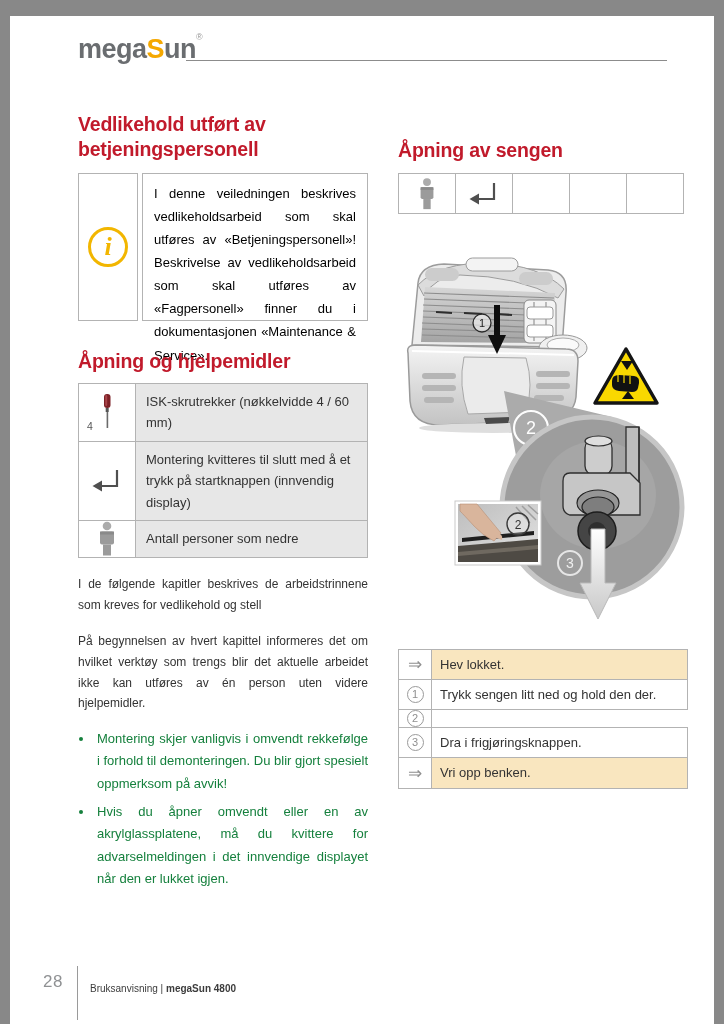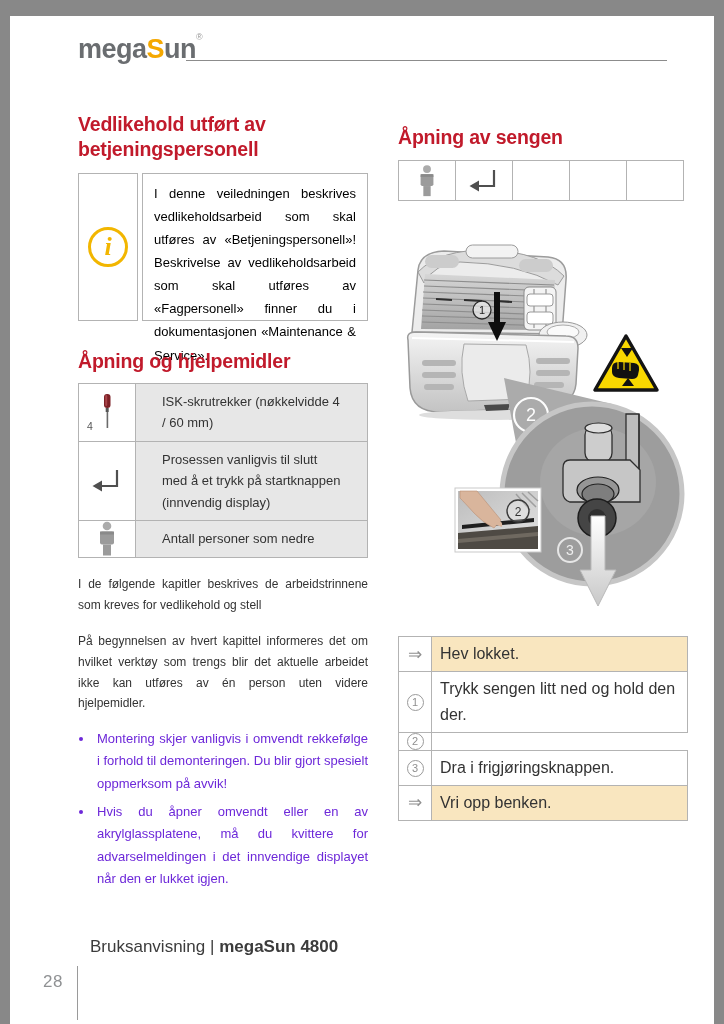--- a/index.html
+++ b/index.html
@@ -12,21 +12,21 @@
 
   
   .header { position:absolute; left:68px; top:16px; width:590px; height:40px; }
   .logo { font-size:27px; font-weight:bold; letter-spacing:-0.5px; color:#6a6d70; }
   .logo .accent { color:#f5a800; }
   .logo sup { font-size:9px; color:#9a9a9a; vertical-align:18px; font-weight:normal; }
   .header-rule { position:absolute; left:108px; top:28px; width:481px; height:1px; background:#8c8c8c; }
 
   
   .col-left  { position:absolute; left:68px;  top:96px; width:290px; }
-  .col-right { position:absolute; left:388px; top:109px; width:290px; }
+  .col-right { position:absolute; left:388px; top:122px; width:290px; }
 
   h1.red, h2.red {
     color:#c11a2b; font-size:19.5px; line-height:1.3; font-weight:bold;
     letter-spacing:-0.2px; margin:0 0 10px 0;
   }
 
   
   .info-box { display:flex; gap:4px; height:148px; }
   .info-icon-cell { width:60px; border:1px solid #b3b3b3; display:flex; align-items:center; justify-content:center; }
   .info-icon {
@@ -42,28 +42,28 @@
   
   .tool-section { margin-top:28px; }
   .tool-table { margin-top:2px; }
   .tool-row { display:flex; margin-top:-1px; }
   .tool-icon-cell {
     width:58px; border:1px solid #b3b3b3; background:#fff; position:relative;
     display:flex; align-items:center; justify-content:center; flex:none;
   }
   .tool-text-cell {
     flex:1; border:1px solid #b3b3b3; margin-left:-1px; background:#e7e7e7;
-    padding:7px 26px; font-size:13px; line-height:1.65; color:#333;
+    padding:7px 10px; font-size:13px; line-height:1.65; color:#333;
   }
   .tool-size-label { position:absolute; left:8px; bottom:9px; font-size:10.5px; color:#555; }
 
   
   .body-par { margin-top:16px; font-size:12px; line-height:1.72; text-align:justify; color:#333; }
   .bullet-list { margin-top:14px; padding-left:16px; list-style:disc; }
-  .bullet-list li { font-size:13px; line-height:1.72; text-align:justify; color:#6d28d9; margin-bottom:6px; padding-left:3px; }
+  .bullet-list li { font-size:13px; line-height:1.72; text-align:justify; color:#15803d; margin-bottom:6px; padding-left:3px; }
 
   
   .icon-strip { display:flex; margin-top:5px; }
   .icon-strip-cell {
     width:58px; height:41px; border:1px solid #b3b3b3; margin-left:-1px;
     display:flex; align-items:center; justify-content:center; flex:none;
   }
   .icon-strip-cell:first-child { margin-left:0; }
 
   
@@ -71,33 +71,33 @@
 
   
   .steps-table { margin-top:7px; }
   .step-row { display:flex; margin-top:-1px; }
   .step-marker-cell {
     width:34px; border:1px solid #b3b3b3; background:#fff; flex:none;
     display:flex; align-items:center; justify-content:center;
   }
   .step-text-cell {
     flex:1; border:1px solid #b3b3b3; margin-left:-1px; background:#fff;
-    padding:4px 8px; font-size:16px; line-height:1.62; color:#333;
+    padding:4px 8px; font-size:13px; line-height:1.62; color:#333;
   }
   .step-text-cell.highlight { background:#f9e6bf; }
   .arrow-marker { color:#8f8f8f; font-size:17px; line-height:1; }
   .num-marker {
     width:17px; height:17px; border:1px solid #9a9a9a; border-radius:50%;
     color:#8f8f8f; font-size:11px; display:flex; align-items:center; justify-content:center; line-height:1;
   }
 
   
   .footer-pagenum { position:absolute; left:33px; top:956px; font-size:17px; color:#8f9193; letter-spacing:0.5px; }
   .footer-rule { position:absolute; left:67px; top:950px; width:1px; height:54px; background:#9a9a9a; }
-  .footer-text { position:absolute; left:80px; top:921px; font-size:17px; color:#3c3c3c; }
+  .footer-text { position:absolute; left:80px; top:967px; font-size:10px; color:#3c3c3c; }
   .footer-text b { font-weight:bold; }
 </style>
 </head>
 <body>
 
 <div class="page">
 
   <div class="header">
     <span class="logo"><span>mega</span><span class="accent">S</span><span>un</span><sup>®</sup></span>
     <div class="header-rule"></div>
@@ -132,21 +132,21 @@
           <div class="tool-text-cell">ISK-skrutrekker (nøkkelvidde 4 / 60 mm)</div>
         </div>
 
         <div class="tool-row">
           <div class="tool-icon-cell">
             <svg width="34" height="30" viewBox="0 0 34 30">
               <path d="M27,4 V20 H11" fill="none" stroke="#4f4f4f" stroke-width="2.2"></path>
               <polygon points="12,14.5 12,25.5 2.5,20" fill="#4f4f4f"></polygon>
             </svg>
           </div>
-          <div class="tool-text-cell">Prosessen vanligvis til slutt med å et trykk på startknappen (innvendig display)</div>
+          <div class="tool-text-cell">Montering kvitteres til slutt med å et trykk på startknappen (innvendig display)</div>
         </div>
 
         <div class="tool-row">
           <div class="tool-icon-cell">
             <svg width="24" height="36" viewBox="0 0 24 36">
               <circle cx="12" cy="5" r="4.3" fill="#ababab"></circle>
               <rect x="5" y="10.5" width="14" height="13" rx="2" fill="#9b9b9b"></rect>
               <rect x="5" y="10.5" width="14" height="3" fill="#8a8a8a"></rect>
               <rect x="8" y="23.5" width="8" height="11" fill="#9b9b9b"></rect>
             </svg>

